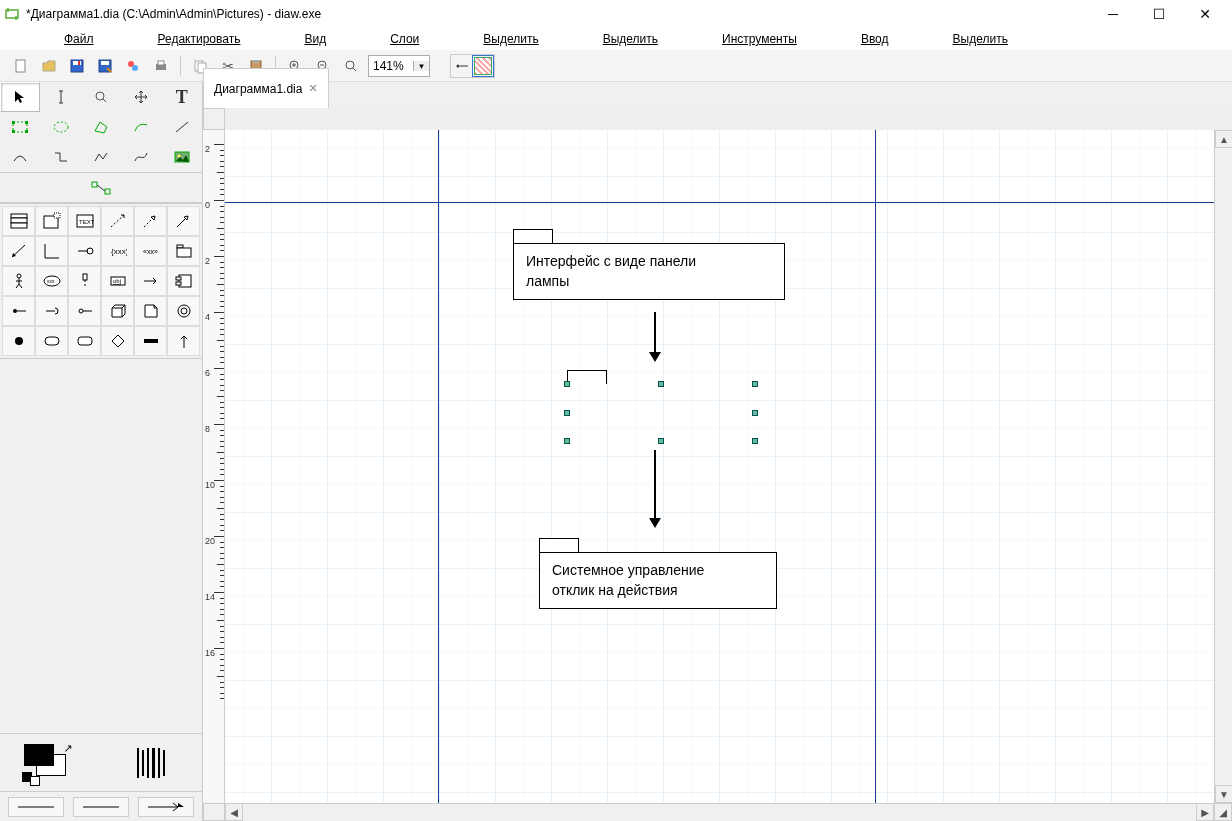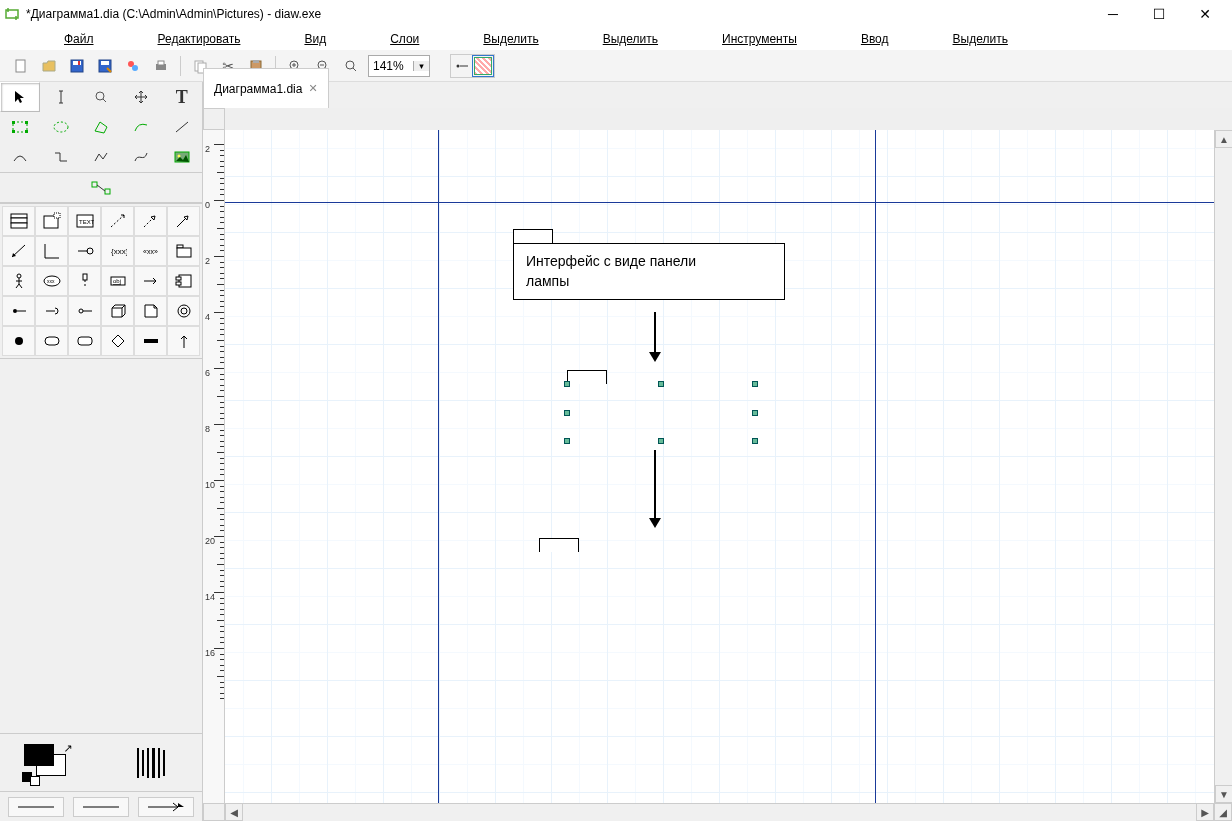--- a/index.html
+++ b/index.html
@@ -677,20 +677,24 @@
           <div class="handle" style="left:185px;top:68px"></div>
         </div>
 
         <svg class="conn-arrow" style="left:420px;top:318px" width="20" height="88">
           <path d="M10 2v70" stroke="#000" stroke-width="2"></path>
           <path d="M10 80l-6-10h12z" fill="#000"></path>
         </svg>
 
         <div class="umlnode" style="left:314px; top:408px">
           <div class="tab-top"></div>
+          <div class="body" style="width:238px">
+            <div>Системное управление</div>
+            <div>отклик на действия</div>
+          </div>
         </div>
       </div>
       <div class="vscroll">
         <div class="scroll-btn">▲</div>
         <div style="flex:1"></div>
         <div class="scroll-btn">▼</div>
       </div>
     </div>
     <div class="hscroll-row">
       <div style="width:22px" class="scroll-btn"></div>

